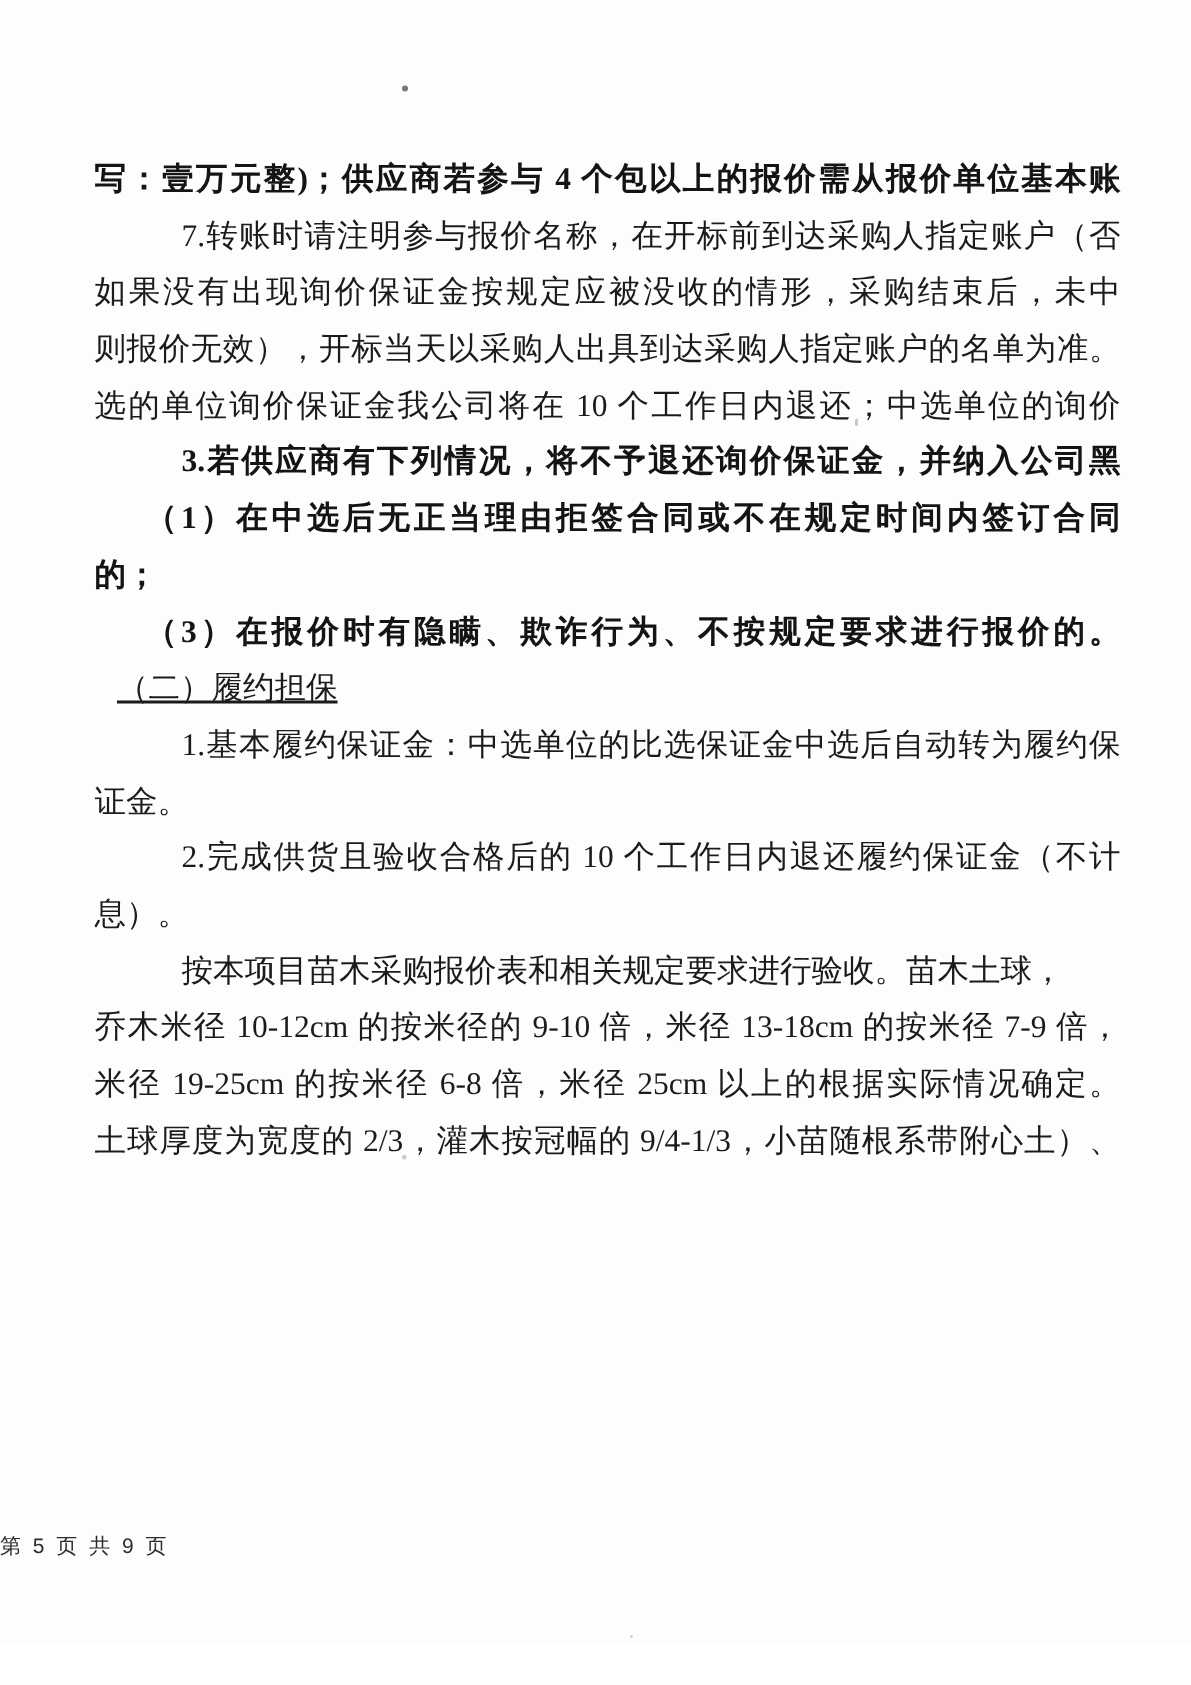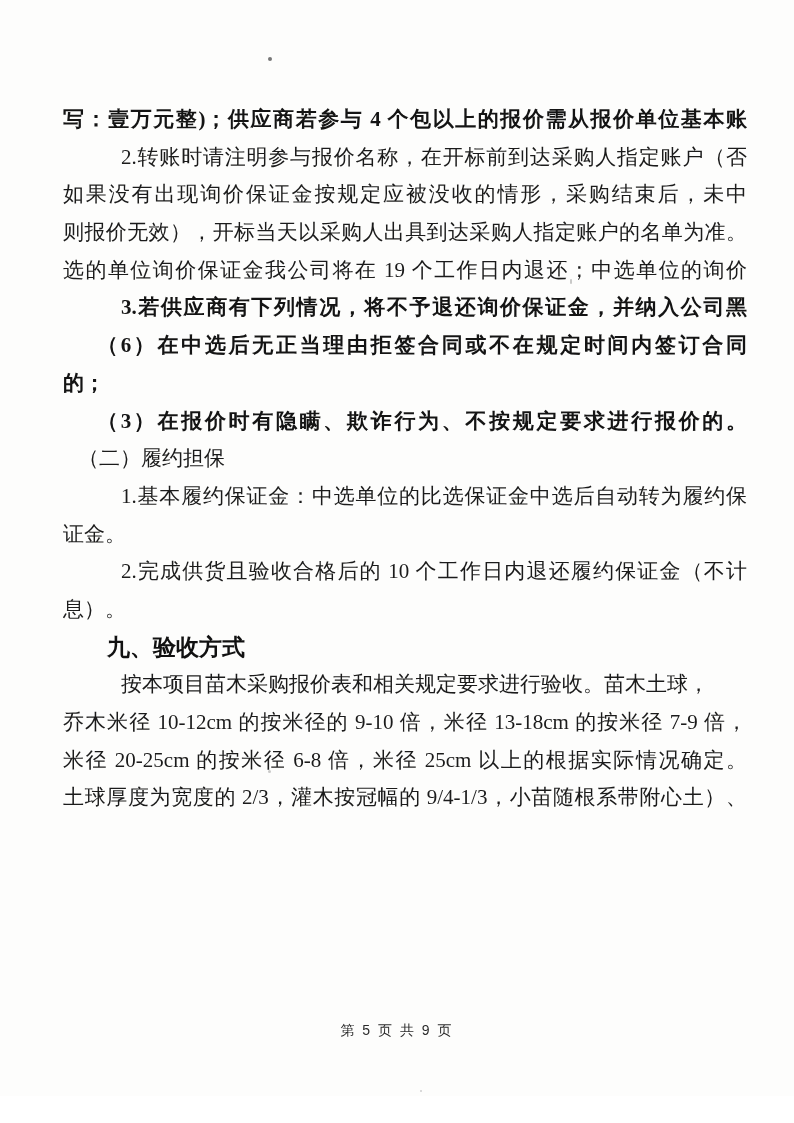--- a/index.html
+++ b/index.html
@@ -33,34 +33,34 @@
   .j {
     text-align: justify;
     text-align-last: justify;
   }
   .b {
     font-weight: 700;
     color: #141414;
   }
   .i2 { text-indent: 58px; }
   .i1 { text-indent: 34px; }
-  .i05 { text-indent: 15px; }
+  .i05 { text-indent: 15px; text-decoration: underline; }
   .h {
     font-family: "Liberation Sans", "DejaVu Sans", sans-serif;
     font-weight: 700;
     font-size: 23px;
     color: #111111;
     text-indent: 44px;
   }
   .footer {
     position: absolute;
     left: 0;
     top: 1022px;
     width: 100%;
-    text-align: center;
+    text-align: left;
     font-family: "Liberation Sans", "DejaVu Sans", sans-serif;
     font-size: 14px;
     letter-spacing: 2px;
     color: #2b2b2b;
   }
   .speck {
     position: absolute;
     border-radius: 50%;
     background: #8a8a8a;
     opacity: 0.75;
@@ -70,37 +70,36 @@
   .speck.s3 { left: 268px; top: 770px; width: 3px; height: 3px; opacity: 0.45; }
   .speck.s4 { left: 420px; top: 1090px; width: 2px; height: 2px; opacity: 0.4; }
   .speck.s5 { left: 570px; top: 279px; width: 2px; height: 5px; opacity: 0.45; border-radius:1px; }
 </style>
 </head>
 <body>
 
 <div class="page">
   <div class="textblock">
     <div class="ln b j">写：壹万元整)；供应商若参与 4 个包以上的报价需从报价单位基本账</div>
-    <div class="ln j i2">2.转账时请注明参与报价名称，在开标前到达采购人指定账户（否</div>
+    <div class="ln j i2">7.转账时请注明参与报价名称，在开标前到达采购人指定账户（否</div>
     <div class="ln j">如果没有出现询价保证金按规定应被没收的情形，采购结束后，未中</div>
     <div class="ln j">则报价无效），开标当天以采购人出具到达采购人指定账户的名单为准。</div>
-    <div class="ln j">选的单位询价保证金我公司将在 19 个工作日内退还；中选单位的询价</div>
+    <div class="ln j">选的单位询价保证金我公司将在 10 个工作日内退还；中选单位的询价</div>
     <div class="ln b j i2">3.若供应商有下列情况，将不予退还询价保证金，并纳入公司黑</div>
-    <div class="ln b j i1">（6）在中选后无正当理由拒签合同或不在规定时间内签订合同</div>
+    <div class="ln b j i1">（1）在中选后无正当理由拒签合同或不在规定时间内签订合同</div>
     <div class="ln b">的；</div>
     <div class="ln b j i1">（3）在报价时有隐瞒、欺诈行为、不按规定要求进行报价的。</div>
     <div class="ln i05">（二）履约担保</div>
     <div class="ln j i2">1.基本履约保证金：中选单位的比选保证金中选后自动转为履约保</div>
     <div class="ln">证金。</div>
     <div class="ln j i2">2.完成供货且验收合格后的 10 个工作日内退还履约保证金（不计</div>
     <div class="ln">息）。</div>
-    <div class="ln h">九、验收方式</div>
     <div class="ln i2">按本项目苗木采购报价表和相关规定要求进行验收。苗木土球，</div>
     <div class="ln j">乔木米径 10-12cm 的按米径的 9-10 倍，米径 13-18cm 的按米径 7-9 倍，</div>
-    <div class="ln j">米径 20-25cm 的按米径 6-8 倍，米径 25cm 以上的根据实际情况确定。</div>
+    <div class="ln j">米径 19-25cm 的按米径 6-8 倍，米径 25cm 以上的根据实际情况确定。</div>
     <div class="ln j">土球厚度为宽度的 2/3，灌木按冠幅的 9/4-1/3，小苗随根系带附心土）、</div>
   </div>
 
   <div class="footer">第 5 页 共 9 页</div>
 
   <div class="speck s1"></div>
   <div class="speck s2"></div>
   <div class="speck s3"></div>
   <div class="speck s4"></div>
   <div class="speck s5"></div>

